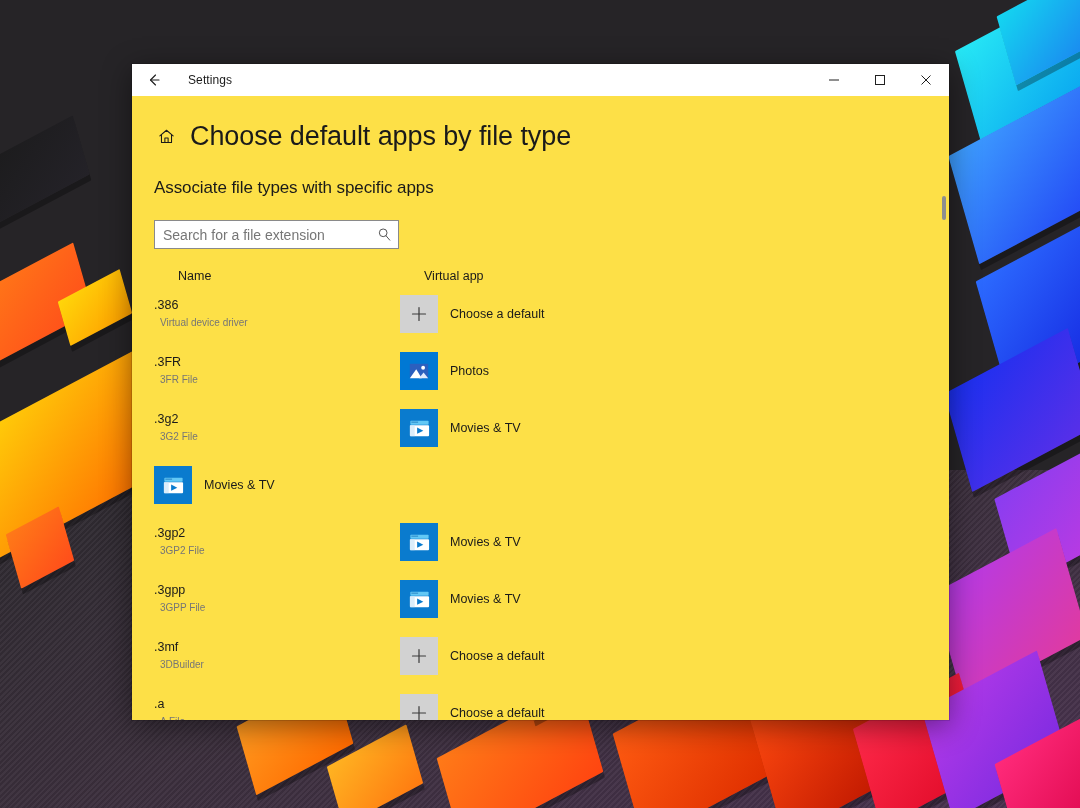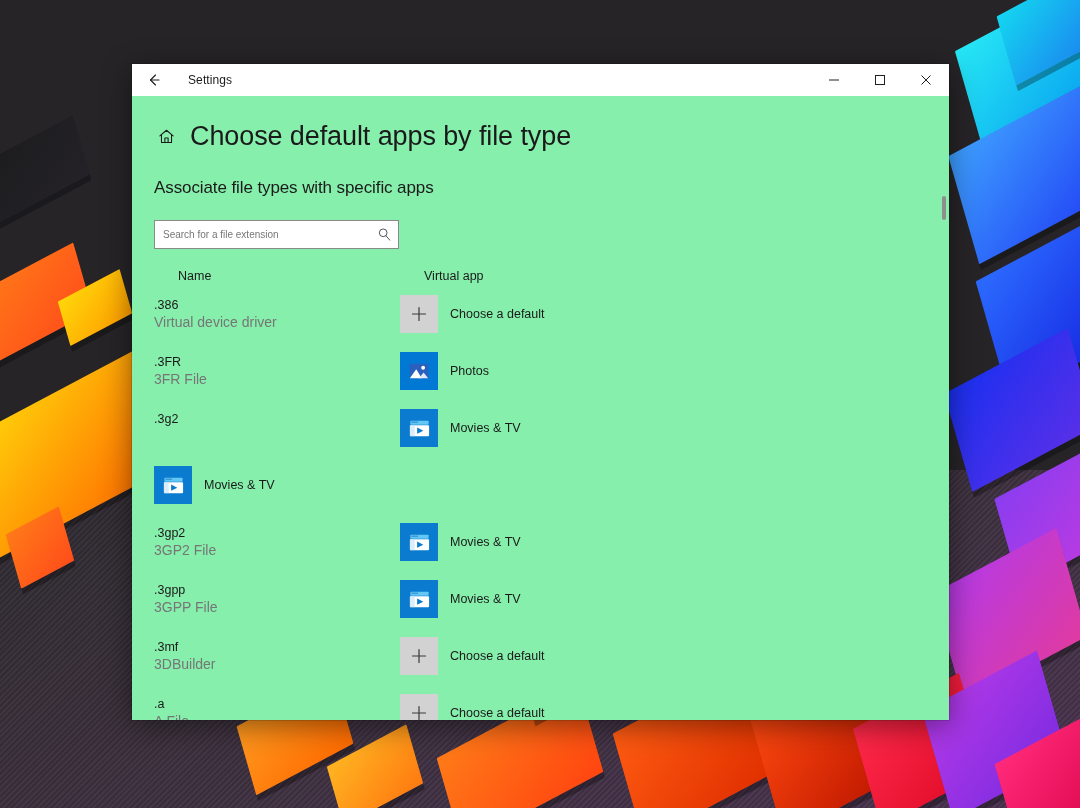--- a/index.html
+++ b/index.html
@@ -34,21 +34,21 @@
     position: absolute;
     transform-origin: center;
     border-radius: 1px;
   }
 
   
   #settings-window {
     position: absolute;
     left: 132px; top: 64px;
     width: 817px; height: 656px;
-    background: #86efac;
+    background: #fde047;
     box-shadow: 0 6px 28px rgba(0,0,0,0.45), 0 0 0 1px rgba(0,0,0,0.12);
     overflow: hidden;
   }
 
   #titlebar {
     height: 32px;
     display: flex;
     align-items: center;
     background: #ffffff;
     position: relative;
@@ -119,21 +119,21 @@
     background: #ffffff;
     display: flex;
     align-items: center;
     padding: 0 2px 0 8px;
   }
   #search-input {
     flex: 1;
     border: none;
     outline: none;
     font-family: "Liberation Sans", sans-serif;
-    font-size: 10px;
+    font-size: 14px;
     color: #1a1a1a;
     background: transparent;
     height: 100%;
   }
   #search-input::placeholder { color: #767676; opacity: 1; }
   #search-icon {
     width: 24px; height: 24px;
     display: flex; align-items: center; justify-content: center;
     color: #4a4a4a;
   }
@@ -160,23 +160,24 @@
   .row-name {
     width: 246px;
     padding-top: 2px;
   }
   .ext {
     font-size: 12.5px;
     color: #1a1a1a;
     line-height: 17px;
   }
   .desc {
-    font-size: 14px;
+    font-size: 10px;
     color: #767676;
     line-height: 17px;
+    margin-left: 6px;
   }
   .row-app {
     display: flex;
     align-items: flex-start;
   }
   .app-icon {
     width: 38px; height: 38px;
     flex: 0 0 38px;
     display: flex; align-items: center; justify-content: center;
     position: relative;
@@ -333,20 +334,21 @@
                   <path d="M2 20 L9 10 L15 20 Z" fill="#ffffff"></path>
                   <path d="M12 20 L17 13.5 L22 20 Z" fill="#dfe9fb"></path>
                 </svg>
               </div>
               <div class="app-label">Photos</div>
             </div>
           </div>
           <div class="file-row">
             <div class="row-name">
               <div class="ext">.3g2</div>
+              <div class="desc">3G2 File</div>
             </div>
             <div class="row-app">
               <div class="app-icon movies">
                 <svg width="23" height="23" viewBox="0 0 24 24">
                   <rect x="2.5" y="4" width="19" height="4" rx="0.6" fill="#63c8f5"></rect>
                   <rect x="3.5" y="4.8" width="7" height="1.2" fill="#0a5ea8" opacity="0.55"></rect>
                   <rect x="2" y="8.5" width="20" height="11.5" rx="1" fill="#ffffff"></rect>
                   <path d="M9.5 11 L16 14.3 L9.5 17.6 Z" fill="#0a7bce"></path>
                   <path d="M2 8.5 L2 20 L7 20 L7 8.5 Z" fill="#cfe7f8" opacity="0.75"></path>
                 </svg>

